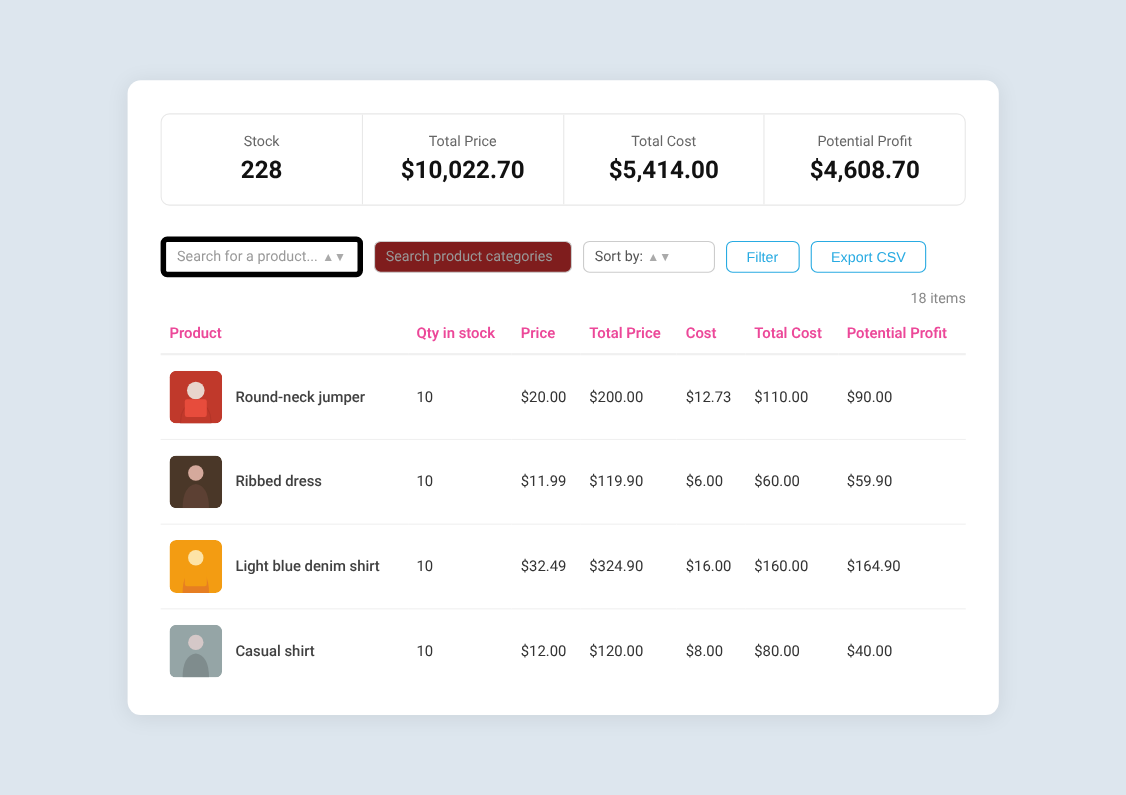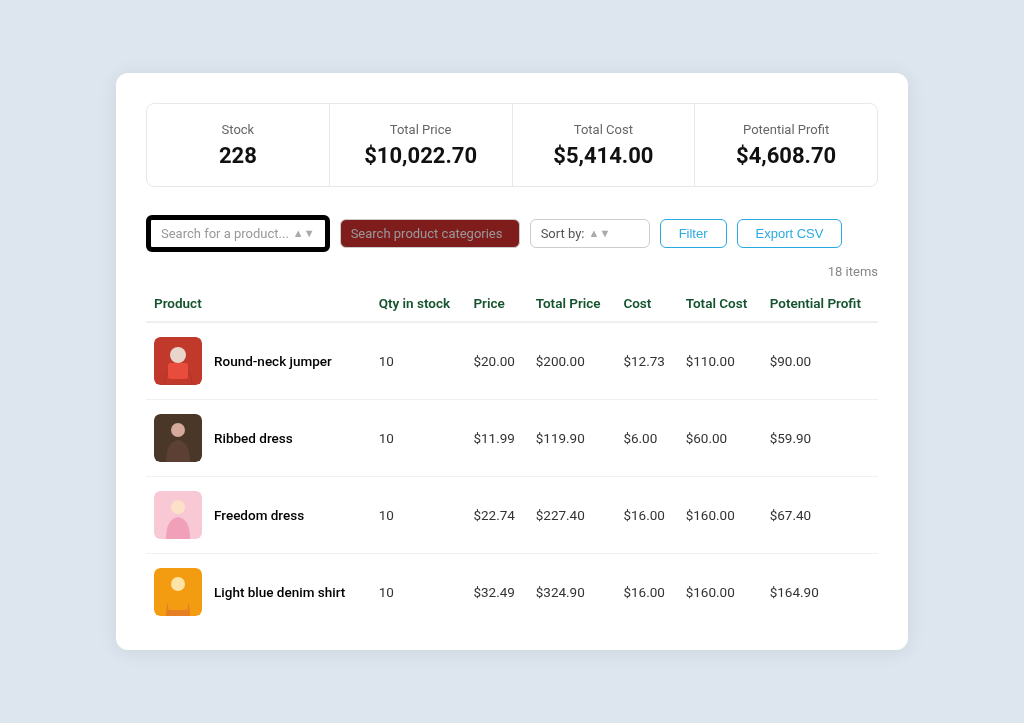--- a/index.html
+++ b/index.html
@@ -125,40 +125,40 @@
 
     
     table {
       width: 100%;
       border-collapse: collapse;
       font-size: 13.5px;
     }
     thead th {
       text-align: left;
       padding: 10px 8px;
-      color: #14532d;
+      color: #ec4899;
       font-weight: 600;
       border-bottom: 2px solid #f0f0f0;
     }
     tbody tr {
       border-bottom: 1px solid #f0f0f0;
     }
     tbody tr:last-child { border-bottom: none; }
     tbody td {
       padding: 14px 8px;
       color: #333;
       vertical-align: middle;
     }
     .product-cell {
       display: flex;
       align-items: center;
       gap: 12px;
     }
     .product-link {
-      color: #000000;
+      color: #404040;
       font-weight: 500;
       text-decoration: none;
       line-height: 1.4;
     }
 
     
     .img-placeholder {
       width: 48px;
       height: 48px;
       border-radius: 6px;
@@ -266,58 +266,58 @@
           <td>10</td>
           <td>$11.99</td>
           <td>$119.90</td>
           <td>$6.00</td>
           <td>$60.00</td>
           <td>$59.90</td>
         </tr>
         <tr>
           <td>
       <div class="product-cell">
-        <div class="img-placeholder pink-dress">
-          <svg width="48" height="48" viewBox="0 0 48 48" xmlns="http://www.w3.org/2000/svg">
-
-              <rect width="48" height="48" rx="6" fill="#f8c8d4"></rect>
-              <ellipse cx="24" cy="16" rx="7" ry="7" fill="#fde0c8"></ellipse>
-              <path d="M12 48 Q12 28 24 26 Q36 28 36 48Z" fill="#f0a0b8"></path>
-
-          </svg>
-        </div>
-        <a class="product-link" href="#">Freedom dress</a>
-      </div>
-    </td>
-          <td>10</td>
-          <td>$22.74</td>
-          <td>$227.40</td>
-          <td>$16.00</td>
-          <td>$160.00</td>
-          <td>$67.40</td>
-        </tr>
-        <tr>
-          <td>
-      <div class="product-cell">
         <div class="img-placeholder yellow-shirt">
           <svg width="48" height="48" viewBox="0 0 48 48" xmlns="http://www.w3.org/2000/svg">
 
               <rect width="48" height="48" rx="6" fill="#f39c12"></rect>
               <ellipse cx="24" cy="16" rx="7" ry="7" fill="#fde3a7"></ellipse>
               <path d="M12 48 Q12 28 24 26 Q36 28 36 48Z" fill="#e67e22"></path>
               <rect x="14" y="24" width="20" height="18" rx="2" fill="#f39c12"></rect>
 
           </svg>
         </div>
         <a class="product-link" href="#">Light blue denim shirt</a>
       </div>
     </td>
           <td>10</td>
           <td>$32.49</td>
           <td>$324.90</td>
           <td>$16.00</td>
           <td>$160.00</td>
           <td>$164.90</td>
         </tr>
+        <tr>
+          <td>
+      <div class="product-cell">
+        <div class="img-placeholder grey-shirt">
+          <svg width="48" height="48" viewBox="0 0 48 48" xmlns="http://www.w3.org/2000/svg">
+
+              <rect width="48" height="48" rx="6" fill="#95a5a6"></rect>
+              <ellipse cx="24" cy="16" rx="7" ry="7" fill="#d5c8c8"></ellipse>
+              <path d="M12 48 Q12 28 24 26 Q36 28 36 48Z" fill="#7f8c8d"></path>
+
+          </svg>
+        </div>
+        <a class="product-link" href="#">Casual shirt</a>
+      </div>
+    </td>
+          <td>10</td>
+          <td>$12.00</td>
+          <td>$120.00</td>
+          <td>$8.00</td>
+          <td>$80.00</td>
+          <td>$40.00</td>
+        </tr>
       </tbody>
   </table>
 
 </div>
 
 </body></html>

